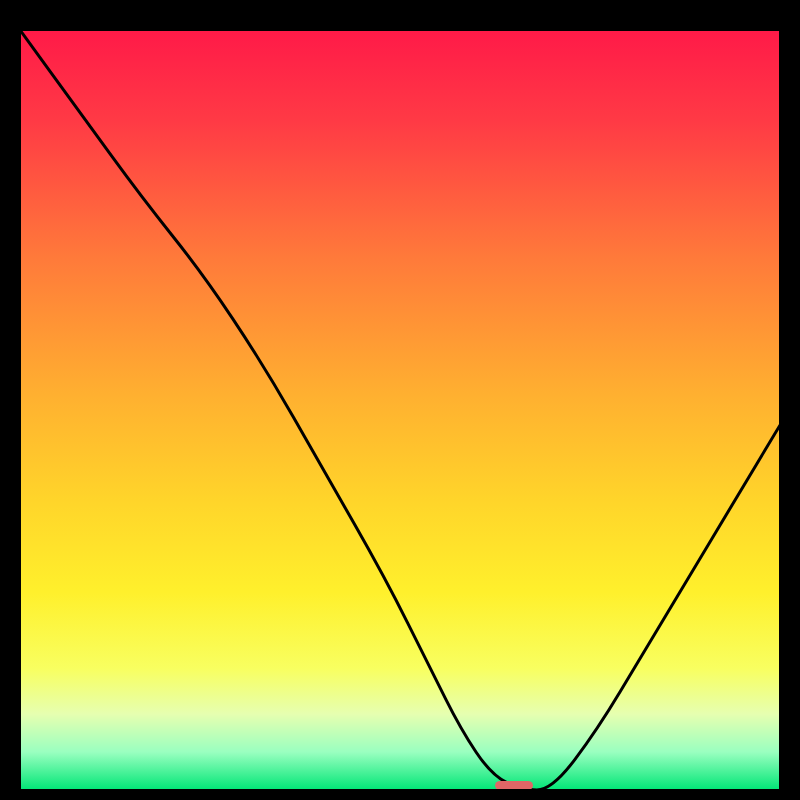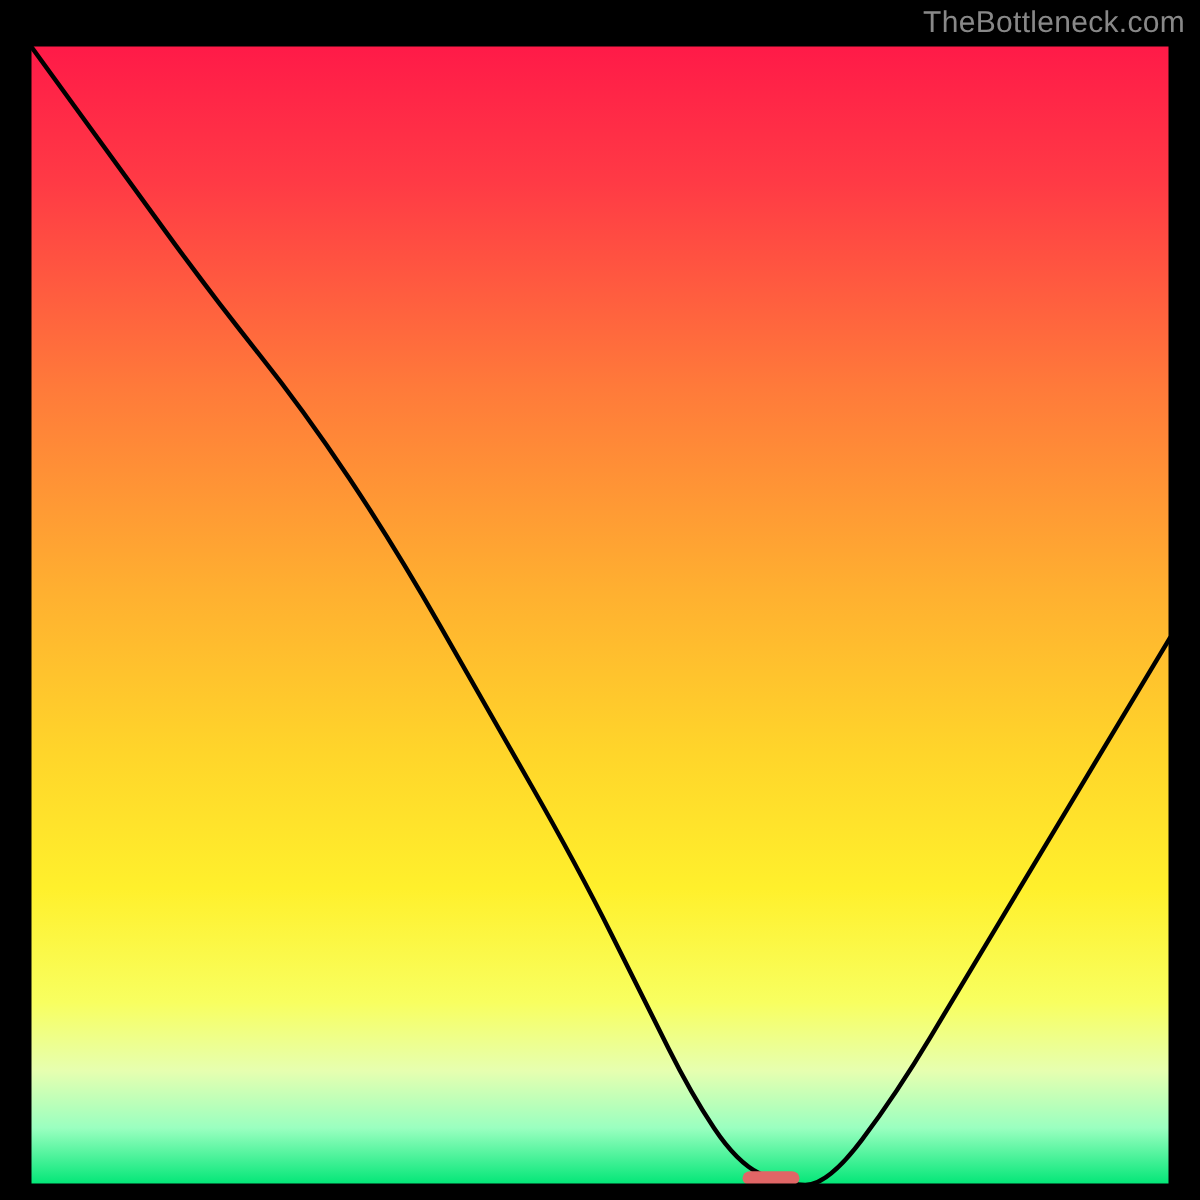--- a/index.html
+++ b/index.html
@@ -29,21 +29,20 @@
   svg {
     position: absolute;
     top: 30px;
     left: 20px;
   }
 </style>
 </head>
 <body>
 
 <div class="frame">
-  <div class="watermark">TheBottleneck.com</div>
 
   <svg id="chart-svg" width="760" height="760" viewBox="0 0 760 760">
     <defs>
       <linearGradient id="bg-grad" x1="0" y1="0" x2="0" y2="1">
           <stop offset="0%" stop-color="#ff1a48"></stop>
           <stop offset="12%" stop-color="#ff3a45"></stop>
           <stop offset="30%" stop-color="#ff7a3a"></stop>
           <stop offset="48%" stop-color="#ffb030"></stop>
           <stop offset="62%" stop-color="#ffd52a"></stop>
           <stop offset="74%" stop-color="#fff02c"></stop>

